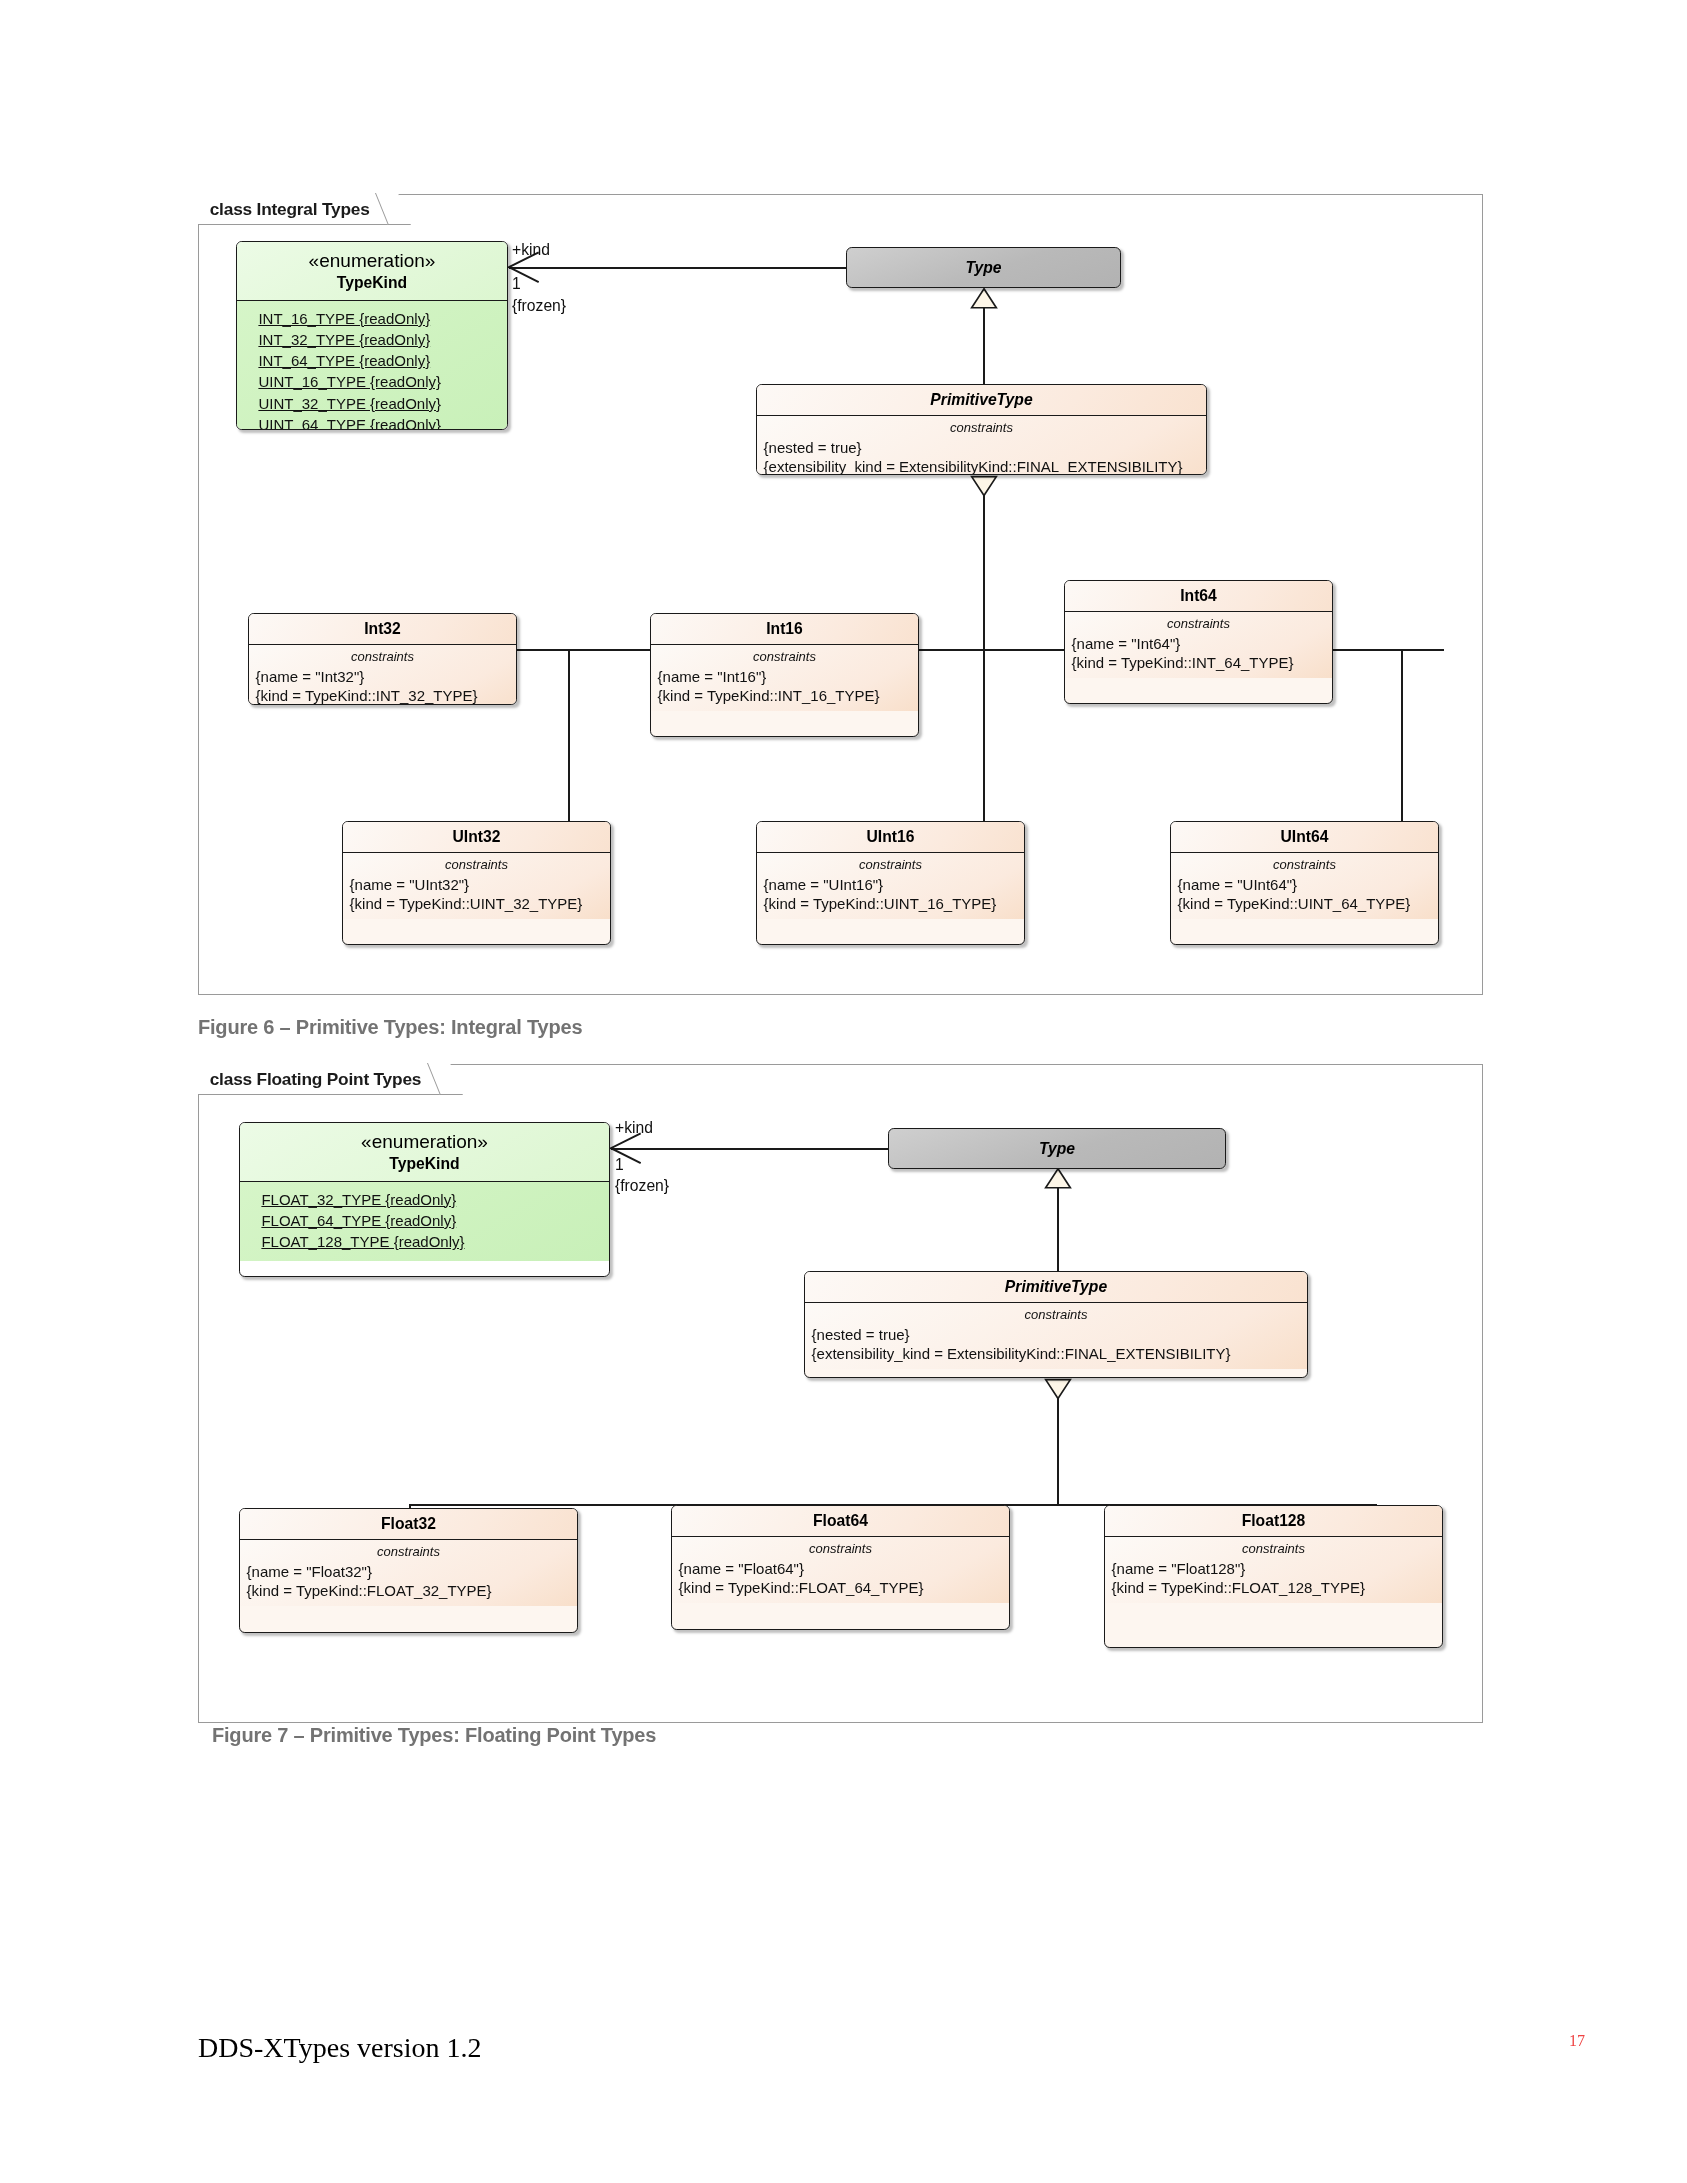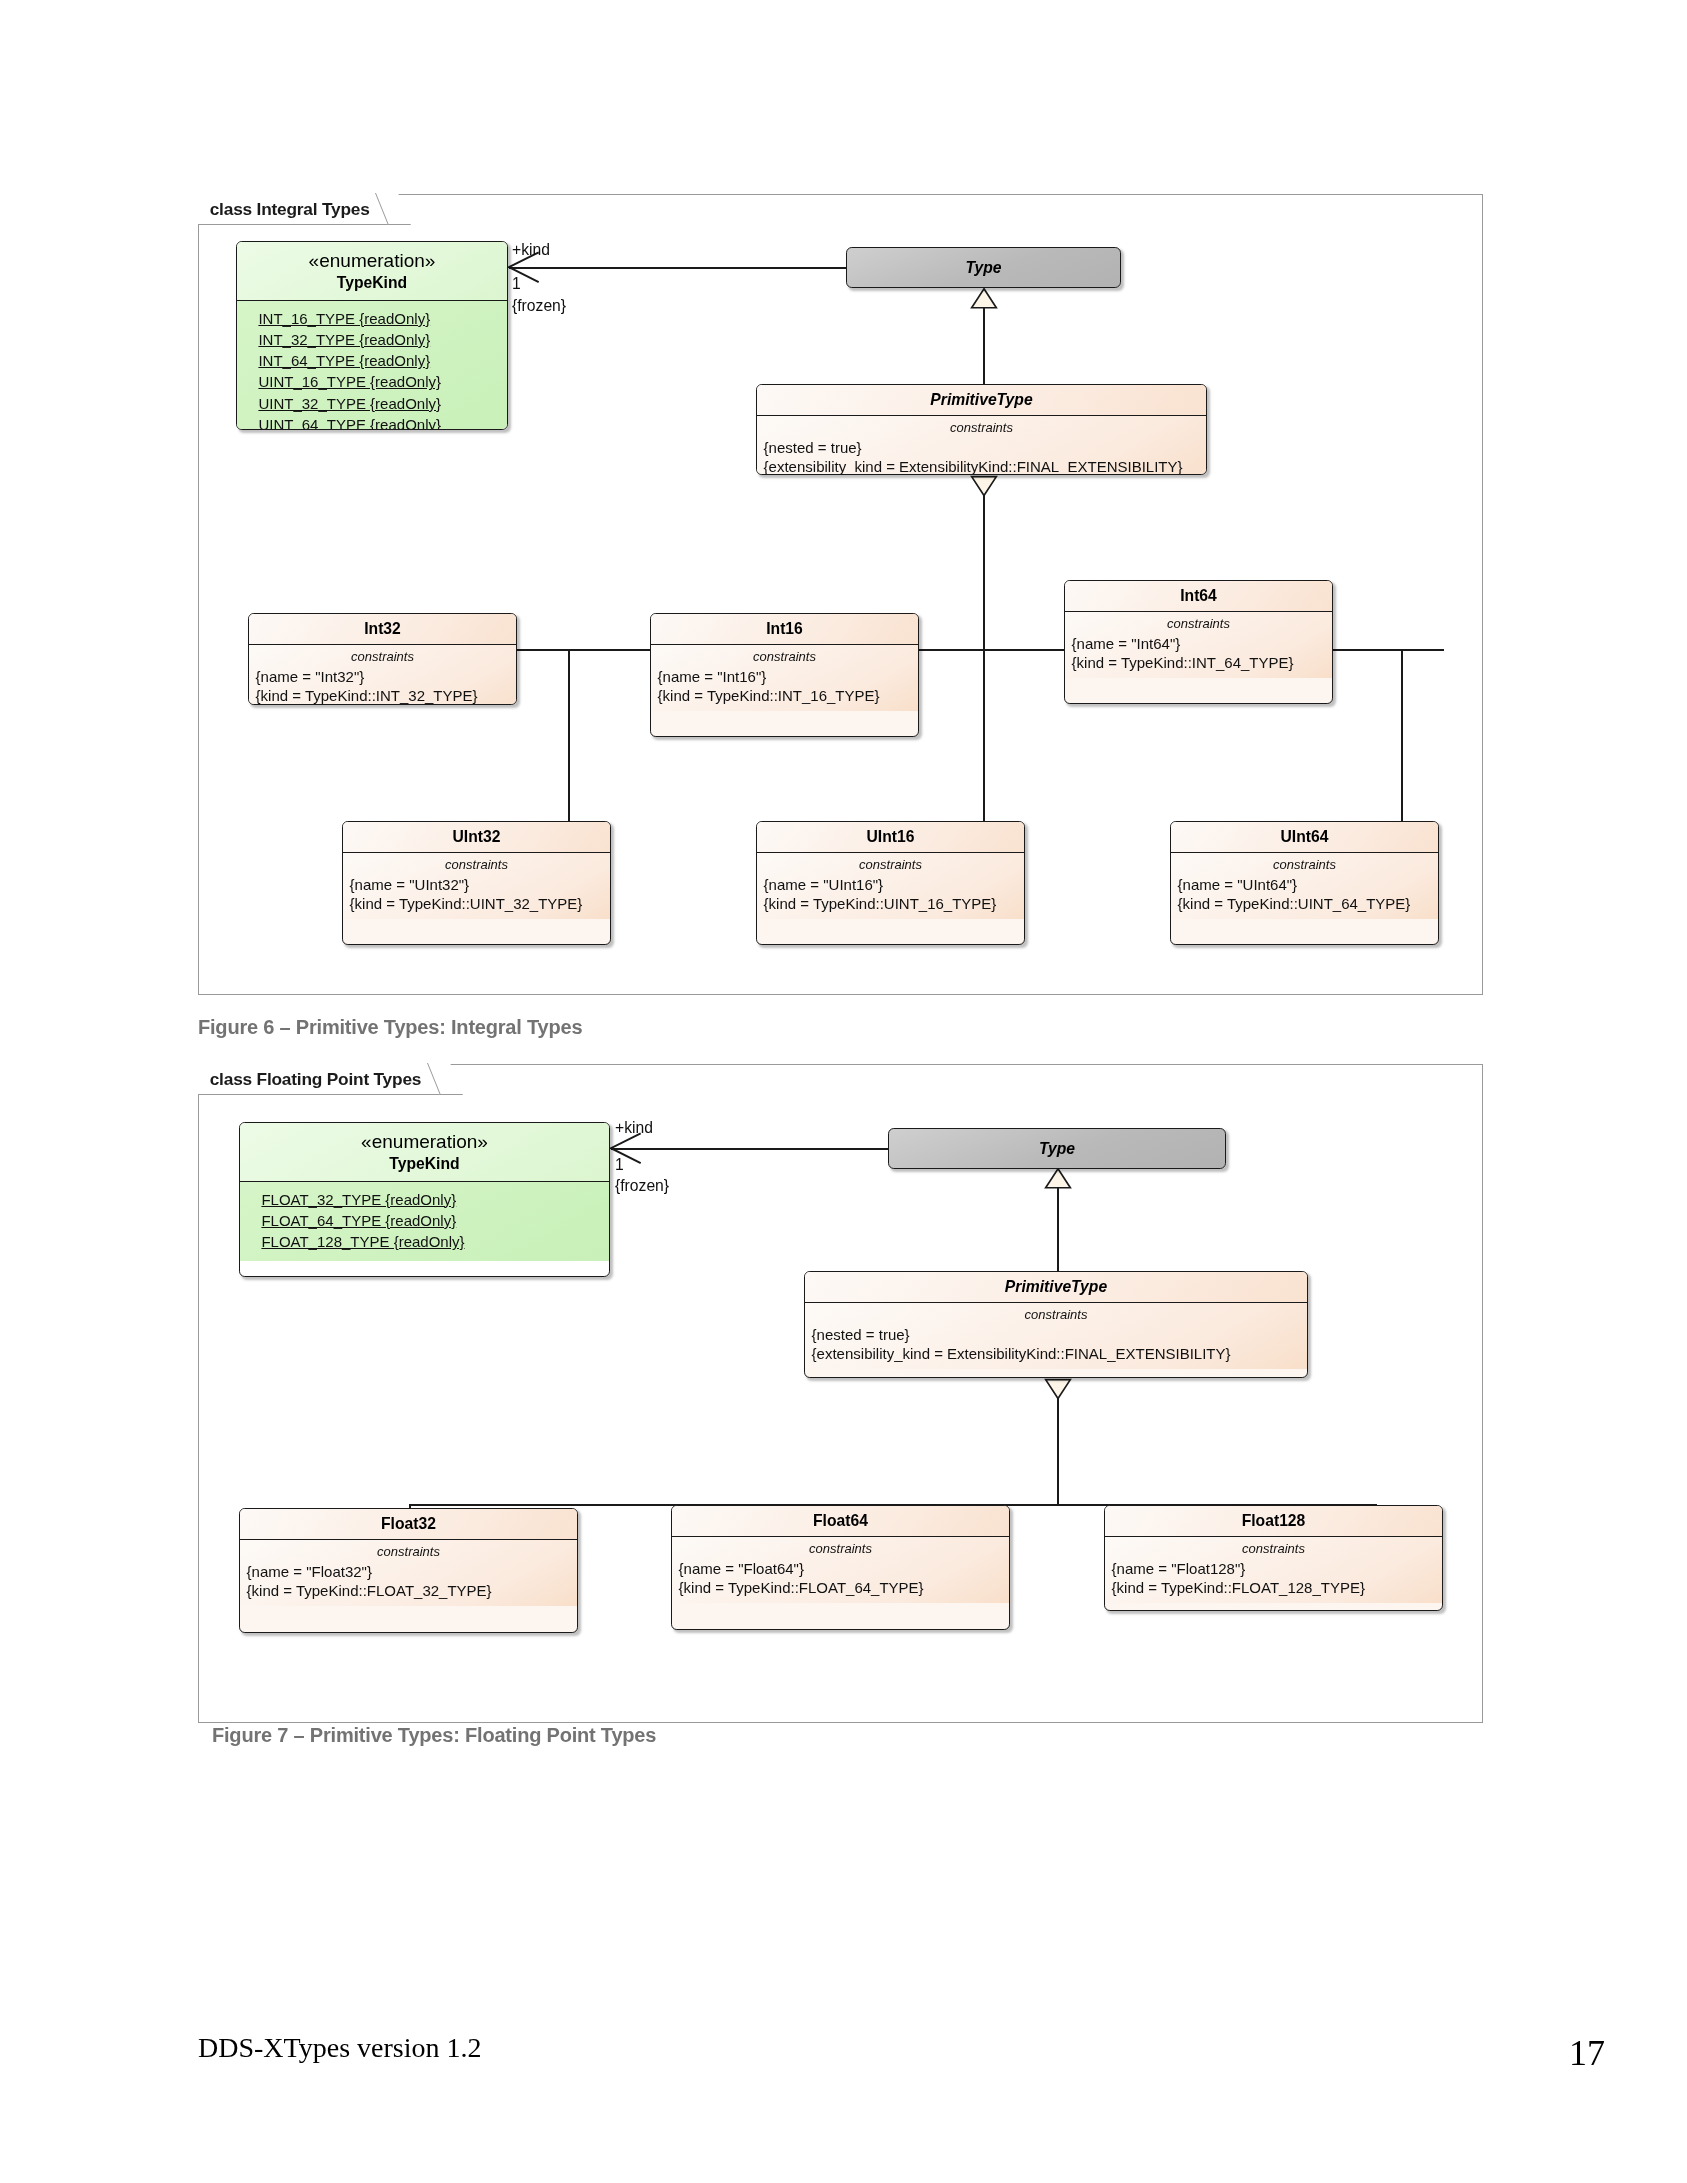--- a/index.html
+++ b/index.html
@@ -154,22 +154,22 @@
   }
   .footer-left{
     position:absolute;
     font-family:"Liberation Serif", serif;
     font-size:28px;
     color:#000;
   }
   .footer-right{
     position:absolute;
     font-family:"Liberation Serif", serif;
-    font-size:36px;
-    color:#000000;
+    font-size:16px;
+    color:#ef4444;
   }
 </style>
 </head>
 <body>
 
 <div class="page">
 
   <div class="frame" style="left:198px;top:194px;width:1285px;height:801px;">
     <div class="frame-tab">
       <span>class Integral Types</span>
@@ -353,21 +353,21 @@
 
   <div class="node peach" style="left:671px;top:1505px;width:339px;height:125px;">
     <div class="hdr">Float64</div>
     <div class="body">
       <span class="constraints-label">constraints</span>
       <span class="cline">{name = "Float64"}</span>
       <span class="cline">{kind = TypeKind::FLOAT_64_TYPE}</span>
     </div>
   </div>
 
-  <div class="node peach" style="left:1104px;top:1505px;width:339px;height:106px;">
+  <div class="node peach" style="left:1104px;top:1505px;width:339px;height:143px;">
     <div class="hdr">Float128</div>
     <div class="body">
       <span class="constraints-label">constraints</span>
       <span class="cline">{name = "Float128"}</span>
       <span class="cline">{kind = TypeKind::FLOAT_128_TYPE}</span>
     </div>
   </div>
 
   <div class="caption" style="left:212px;top:1724px;">Figure 7 – Primitive Types: Floating Point Types</div>
 

